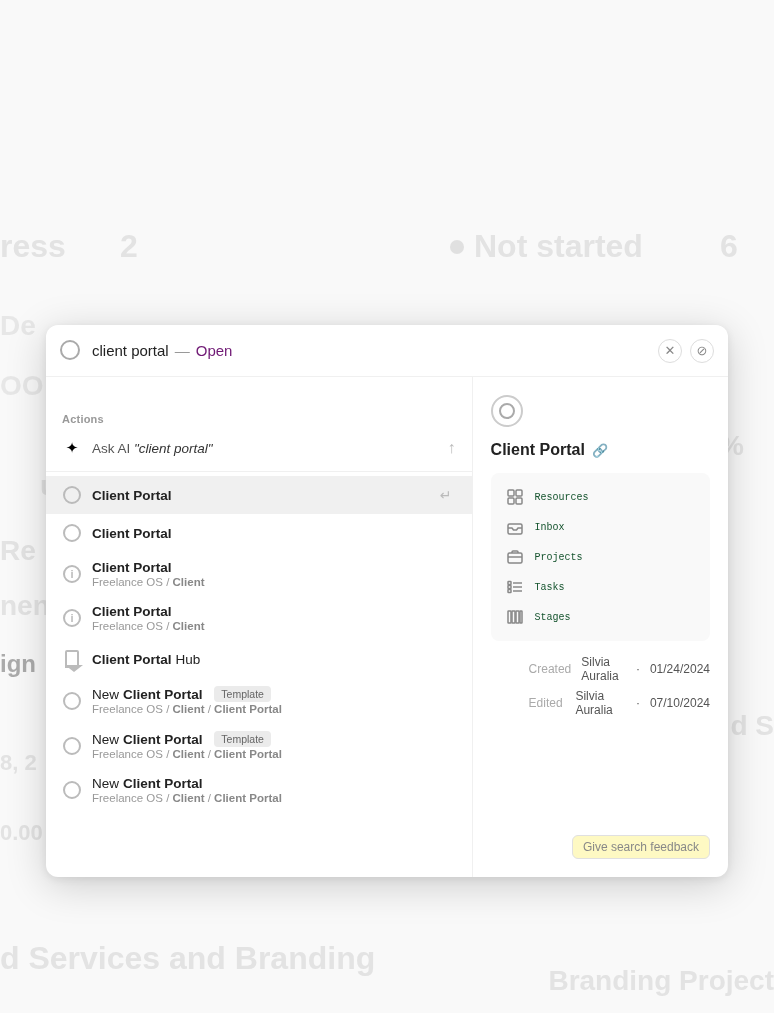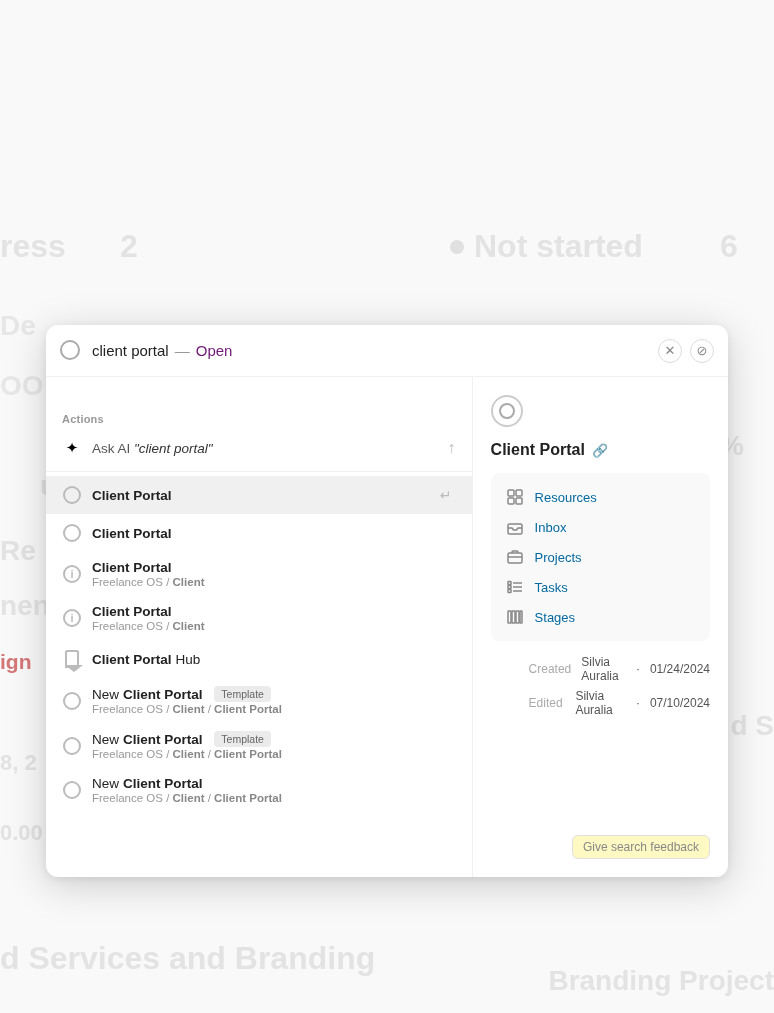--- a/index.html
+++ b/index.html
@@ -65,21 +65,21 @@
     .bg-re {
       top: 535px; left: 0;
       font-size: 28px; color: #d0d0d0;
     }
     .bg-nen {
       top: 590px; left: 0;
       font-size: 28px; color: #d0d0d0;
     }
     .bg-sign {
       top: 650px; left: 0;
-      font-size: 21px; color: #b91c1c;
+      font-size: 24px; color: #737373;
     }
     .bg-d-s {
       top: 710px; right: 0;
       font-size: 28px; color: #d0d0d0;
     }
     .bg-date {
       top: 750px; left: 0;
       font-size: 22px; color: #d0d0d0;
     }
     .bg-amount {
@@ -394,22 +394,23 @@
     }
     .preview-card-icon {
       width: 20px;
       height: 20px;
       color: #888;
       display: flex;
       align-items: center;
       justify-content: center;
     }
     .preview-card-label {
-      font-size: 13px;
-      color: #0369a1;
+      font-size: 10px;
+      color: #14532d;
+      font-family: Liberation Mono, monospace;
     }
 
     .preview-meta {
       display: flex;
       flex-direction: column;
       gap: 6px;
       margin-left: 38px;
     }
     .meta-row {
       display: flex;

